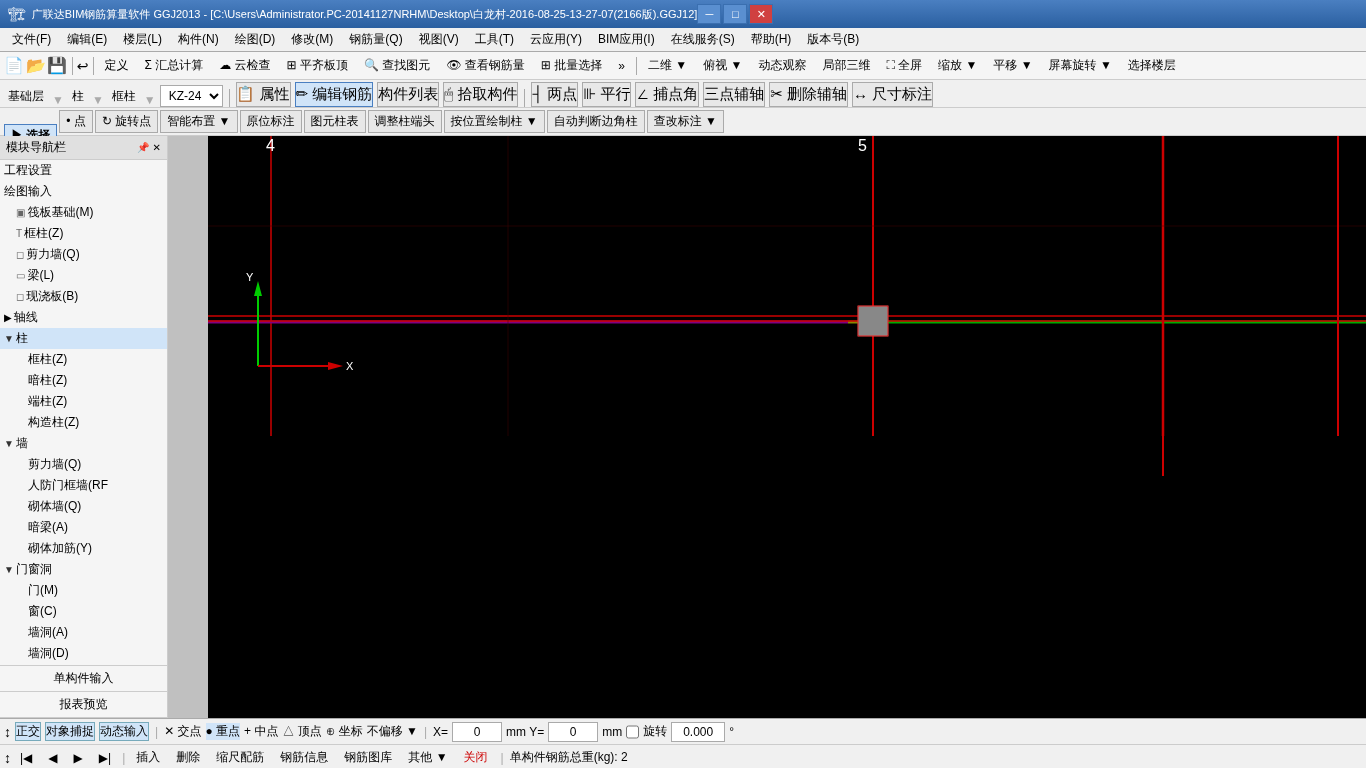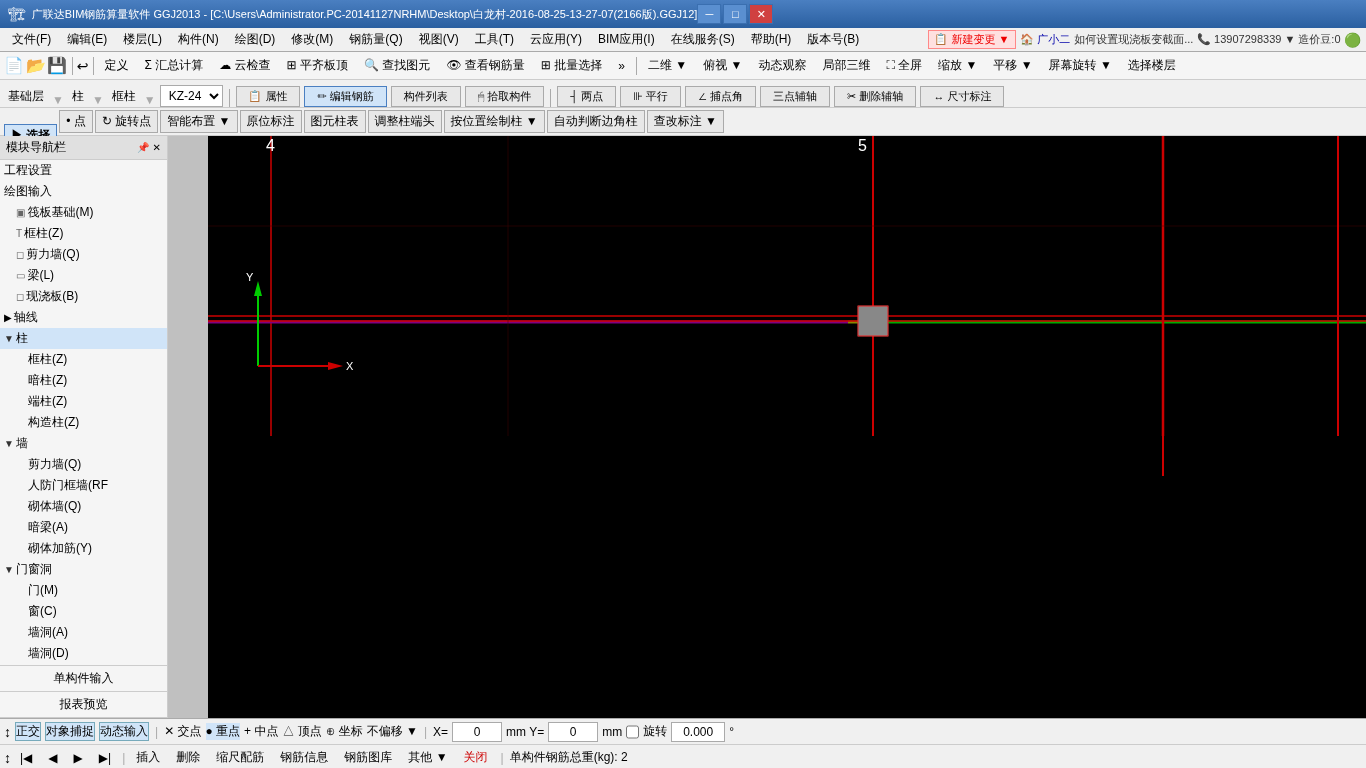--- a/index.html
+++ b/index.html
@@ -18,21 +18,21 @@
 
     
     #toolbar1 { height: 28px; background: #f5f5f5; display: flex; align-items: center; padding: 0 4px; border-bottom: 1px solid #ccc; gap: 2px; font-size: 12px; }
     #toolbar1 .tb-btn { padding: 2px 6px; cursor: pointer; white-space: nowrap; background: transparent; border: 1px solid transparent; font-size: 12px; }
     #toolbar1 .tb-sep { width: 1px; height: 18px; background: #aaa; margin: 0 2px; }
 
     
     #toolbar2 { height: 28px; background: #f0f0f0; display: flex; align-items: flex-end; padding: 0 4px; border-bottom: 1px solid #ccc; gap: 4px; font-size: 12px; }
     #toolbar2 .tb-label { padding: 2px 4px; white-space: nowrap; }
     #toolbar2 .tb-select { height: 22px; border: 1px solid #aaa; background: white; font-size: 12px; padding: 0 4px; }
-    #toolbar2 .tb-btn { padding: 2px 12px; cursor: pointer; background: #e8e8e8; border: 1px solid #aaa; font-size: 11px; white-space: nowrap; }
+    #toolbar2 .tb-btn { padding: 2px 0; cursor: pointer; background: #e8e8e8; border: 1px solid #aaa; font-size: 15px; white-space: nowrap; }
     #toolbar2 .tb-btn.active { background: #d0e4f8; border-color: #4a7fc1; }
     #toolbar2 .tb-sep { width: 1px; height: 18px; background: #aaa; margin: 0 2px; }
 
     
     #toolbar3 { height: 28px; background: #f0f0f0; display: flex; align-items: center; padding: 0 4px; border-bottom: 1px solid #ccc; gap: 2px; font-size: 12px; }
     #toolbar3 .tb-btn { padding: 2px 6px; cursor: pointer; background: #e8e8e8; border: 1px solid #aaa; font-size: 12px; white-space: nowrap; }
     #toolbar3 .tb-btn.active { background: #d0e4f8; border-color: #4a7fc1; font-weight: bold; margin-top: 28px; }
 
     
     #main { display: flex; height: calc(768px - 28px - 24px - 28px - 28px - 28px - 26px - 24px); gap: 40px; }
@@ -83,27 +83,20 @@
   <span class="menu-item">绘图(D)</span>
   <span class="menu-item">修改(M)</span>
   <span class="menu-item">钢筋量(Q)</span>
   <span class="menu-item">视图(V)</span>
   <span class="menu-item">工具(T)</span>
   <span class="menu-item">云应用(Y)</span>
   <span class="menu-item">BIM应用(I)</span>
   <span class="menu-item">在线服务(S)</span>
   <span class="menu-item">帮助(H)</span>
   <span class="menu-item">版本号(B)</span>
-  <div class="right-area">
-    <span style="color:#e00;background:#ffe0e0;padding:1px 6px;border:1px solid #f88;cursor:pointer;">📋 新建变更 ▼</span>
-    <span style="color:#00a;cursor:pointer;">🏠 广小二</span>
-    <span>如何设置现浇板变截面...</span>
-    <span>📞 13907298339 ▼ 造价豆:0</span>
-    <span style="font-size:14px;color:#0a0;">🟢</span>
-  </div>
 </div>
 
 <div id="toolbar1">
   <span style="font-size:16px;cursor:pointer;">📄</span>
   <span style="font-size:16px;cursor:pointer;">📂</span>
   <span style="font-size:16px;cursor:pointer;">💾</span>
   <span class="tb-sep"></span>
   <span style="font-size:14px;cursor:pointer;">↩</span>
   <span class="tb-sep"></span>
   <span class="tb-btn">定义</span>

